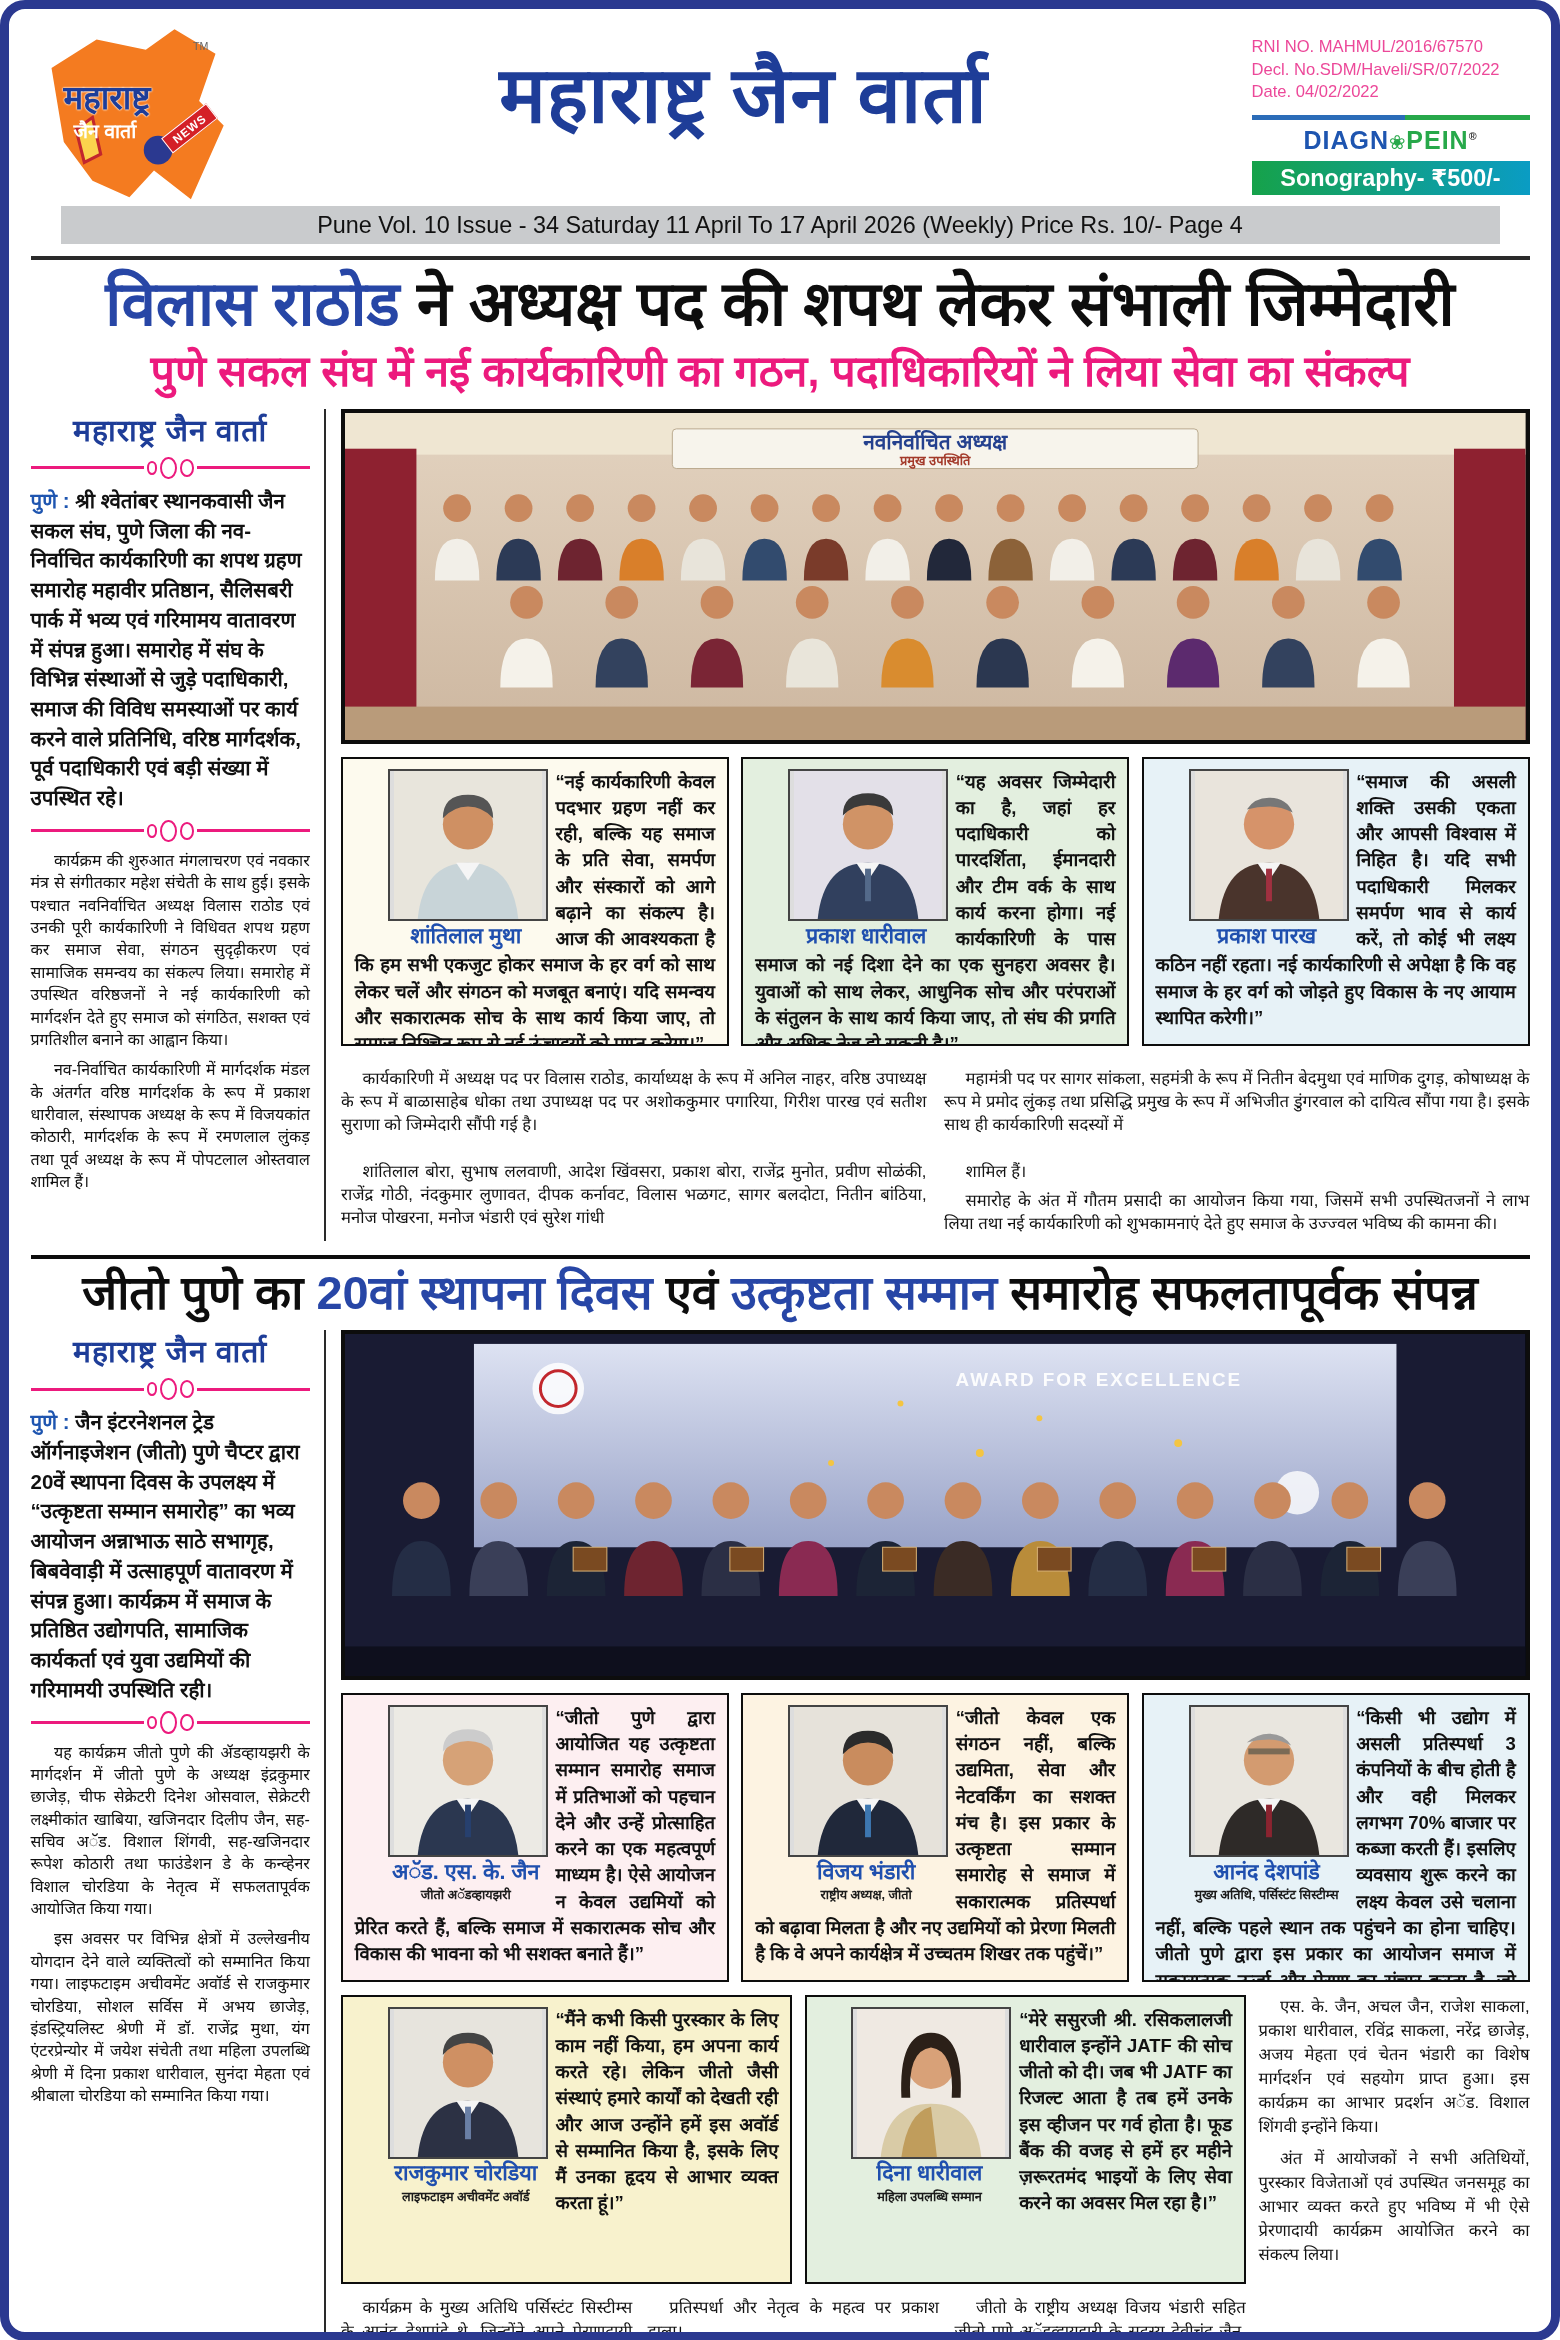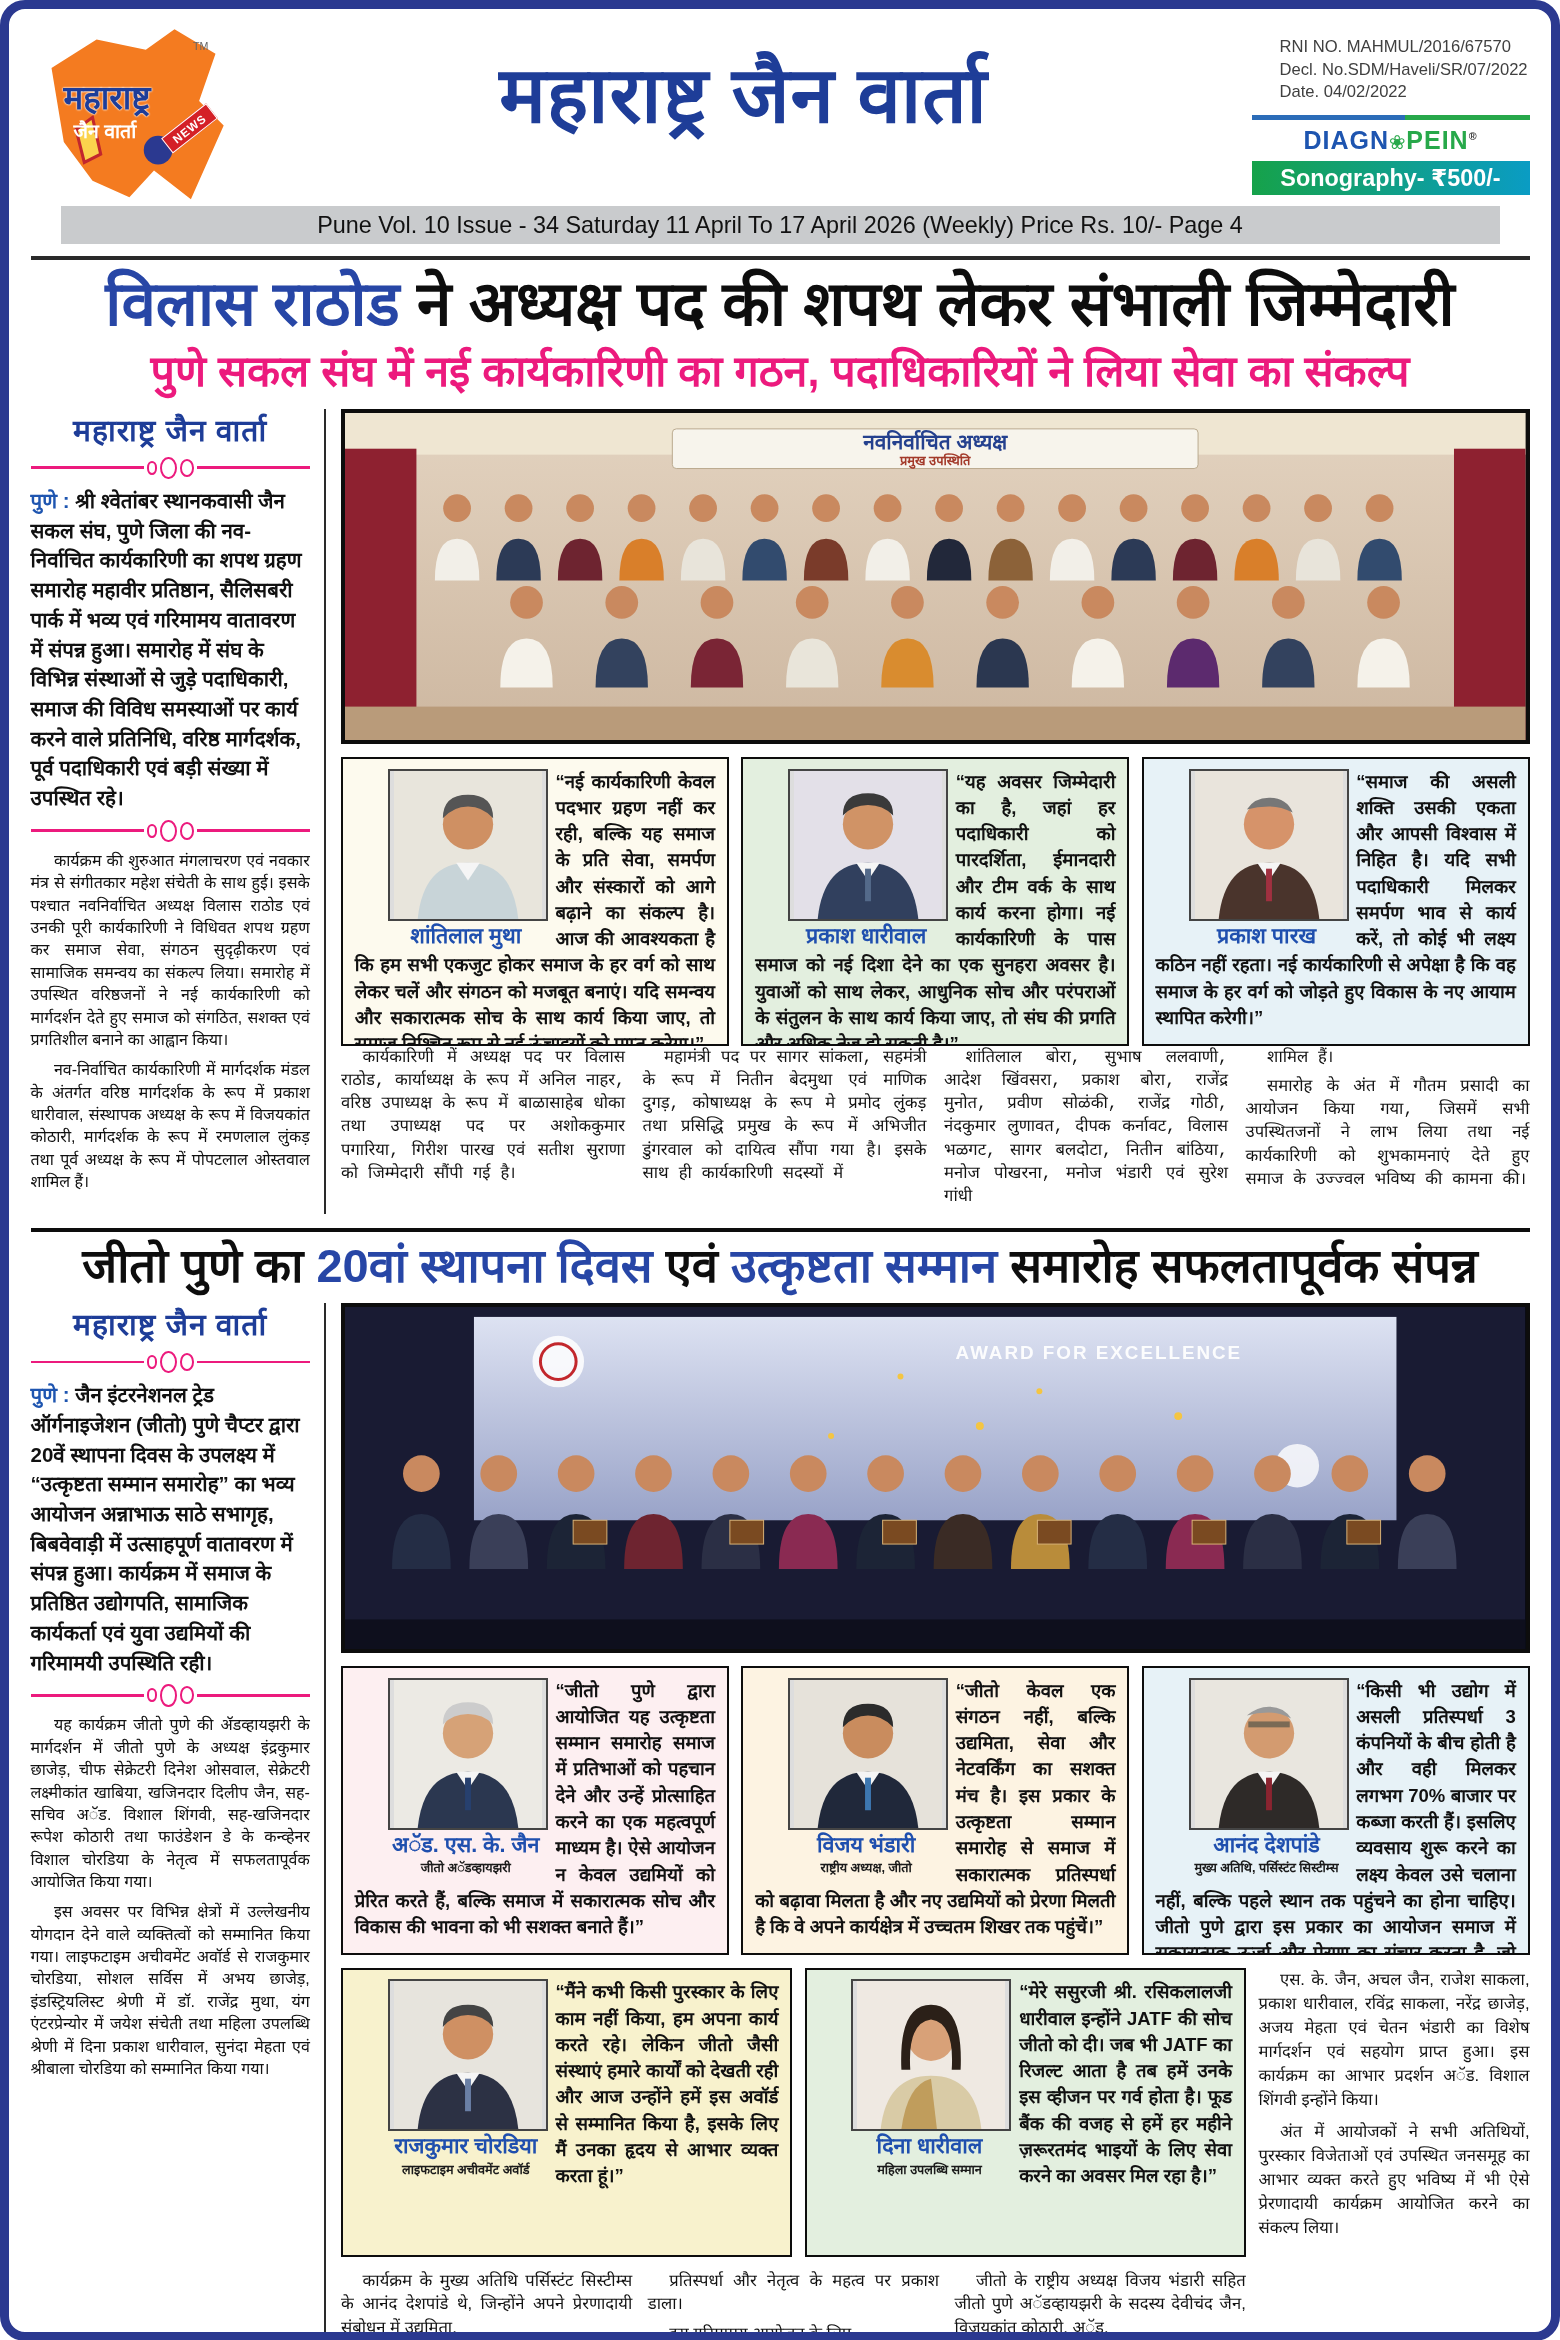--- a/index.html
+++ b/index.html
@@ -13,21 +13,21 @@
   .logo svg{position:absolute;inset:0;}
   .logo .l1{position:absolute;top:51px;left:33px;font-size:33px;font-weight:800;color:#1e3d98;
             text-shadow:0 0 2px #fff, 0 0 2px #fff;}
   .logo .l2{position:absolute;top:94px;left:43px;font-size:19.5px;font-weight:800;color:#fff;}
   .logo .tm{position:absolute;top:17px;right:27px;font-size:10.7px;color:#666;}
   .logo .news{position:absolute;top:96px;right:17.6px;background:#d42027;color:#fff;font-size:11.7px;
               font-weight:800;padding:2px 7.8px;transform:rotate(-38deg);letter-spacing:1px;border:1px solid #fff;}
   .mast-title{flex:1;text-align:center;color:#1e3d98;font-size:78px;font-weight:800;
               letter-spacing:1px;margin-top:33px;line-height:1;}
   .mast-right{flex:0 0 278px;padding-top:13.7px;}
-  .rni{font-size:16.6px;line-height:1.35;color:#404040;margin-left:28px;}
+  .rni{font-size:16.6px;line-height:1.35;color:#ec4899;}
   .ad{margin-top:11.7px;}
   .ad-topline{height:4.9px;background:linear-gradient(90deg,#2b6cb8 0 55%,#27a84a 55% 100%);}
   .ad-name{text-align:center;font-size:25px;font-weight:800;padding:6px 0;letter-spacing:1px;}
   .ad-name .dl{color:#1e55b0;} .ad-name .dr{color:#27a84a;} .ad-name .fl{color:#27a84a;font-size:19.5px;}
   .ad-name .reg{font-size:10.7px;vertical-align:super;color:#333;}
   .ad-band{background:linear-gradient(90deg,#16a24a,#0a9cc4);color:#fff;font-weight:800;
            font-size:23.4px;text-align:center;padding:2.9px 3.9px;}
 
   .issue-bar{width:1439px;margin:2px auto 0;background:#c9cbcd;text-align:center;
              font-size:23.4px;padding:5.9px 0;color:#111;}
@@ -58,21 +58,21 @@
   .qrow{display:grid;grid-template-columns:1fr 1fr 1fr;gap:12.7px;margin-top:12.7px;}
   .qcard{border:2.9px solid #0d0d0d;padding:9.8px 11.7px;height:289px;overflow:hidden;box-sizing:border-box;}
   .port{float:left;width:156px;margin:0 11.7px 2px 0;text-align:center;padding-left:33px;}
   .port .pimg{width:100%;height:148px;border:2px solid #444;background:#ddd;display:block;}
   .qname{color:#1f4fae;font-weight:800;font-size:21.5px;margin-top:3.9px;line-height:1.1;}
   .qrole{font-size:12.7px;font-weight:700;color:#1a1a1a;margin-top:1px;}
   .qtext{font-size:18.5px;font-weight:700;line-height:1.42;text-align:justify;}
   .bg-ivory{background:#fdfaee;} .bg-green{background:#e3efdf;} .bg-blue{background:#e7f2f7;}
   .bg-pink{background:#fdeff1;} .bg-cream{background:#fdf3e2;} .bg-yellow{background:#f8f2cd;}
 
-  .colrow4{display:grid;grid-template-columns:repeat(4,1fr);gap:17.6px;margin-top:0;font-family:Liberation Mono, monospace;}
+  .colrow4{display:grid;grid-template-columns:repeat(2,1fr);gap:17.6px;margin-top:21px;}
   .coltext{font-size:16.6px;line-height:1.4;text-align:justify;}
   .coltext p{margin:0 0 5.9px;text-indent:21.5px;}
   .divider-heavy{height:3.9px;background:#0d0d0d;margin:13.7px 0 5.9px;}
 
   
   .bgrid{display:grid;grid-template-columns:451px 441px 1fr;grid-template-rows:auto auto;gap:12.7px;margin-top:12.7px;}
   .q4{grid-area:1/1/2/2;} .q5{grid-area:1/2/2/3;}
   .sidecol{grid-area:1/3/3/4;font-size:16.6px;line-height:1.45;text-align:justify;}
   .sidecol p{margin:0 0 7.8px;text-indent:21.5px;}
   .b3{grid-area:2/1/3/3;display:grid;grid-template-columns:repeat(3,1fr);gap:15.6px;}

